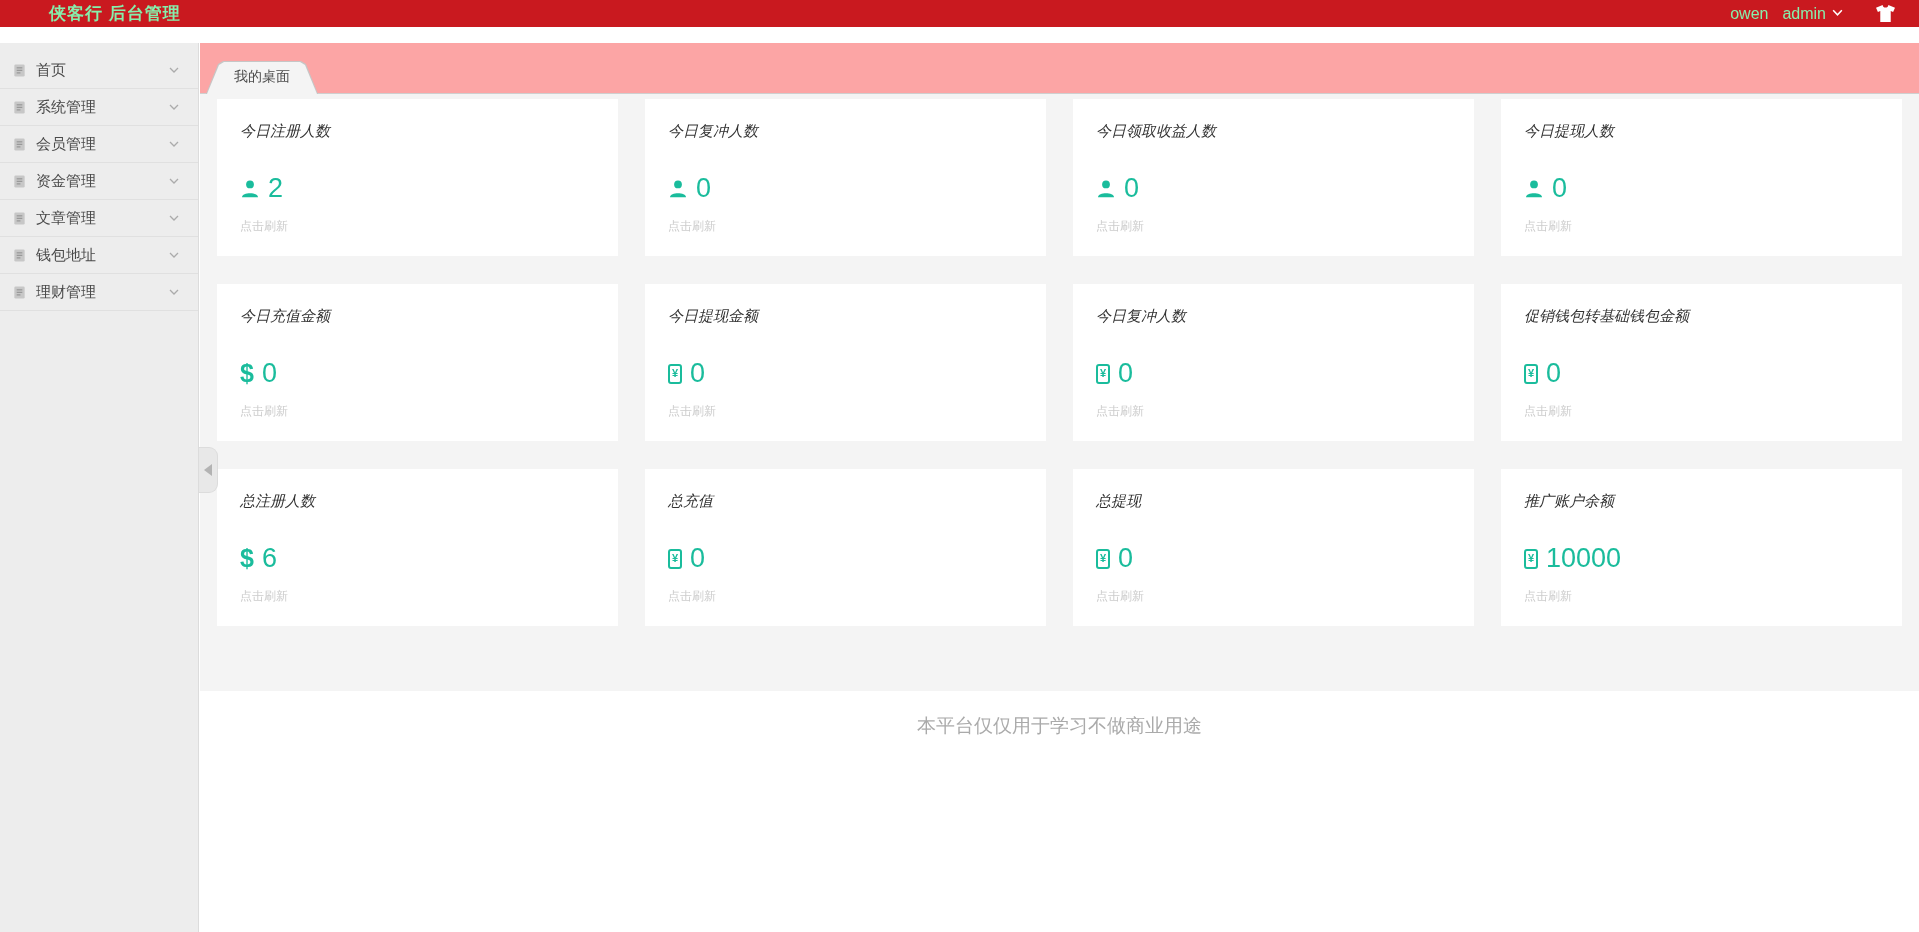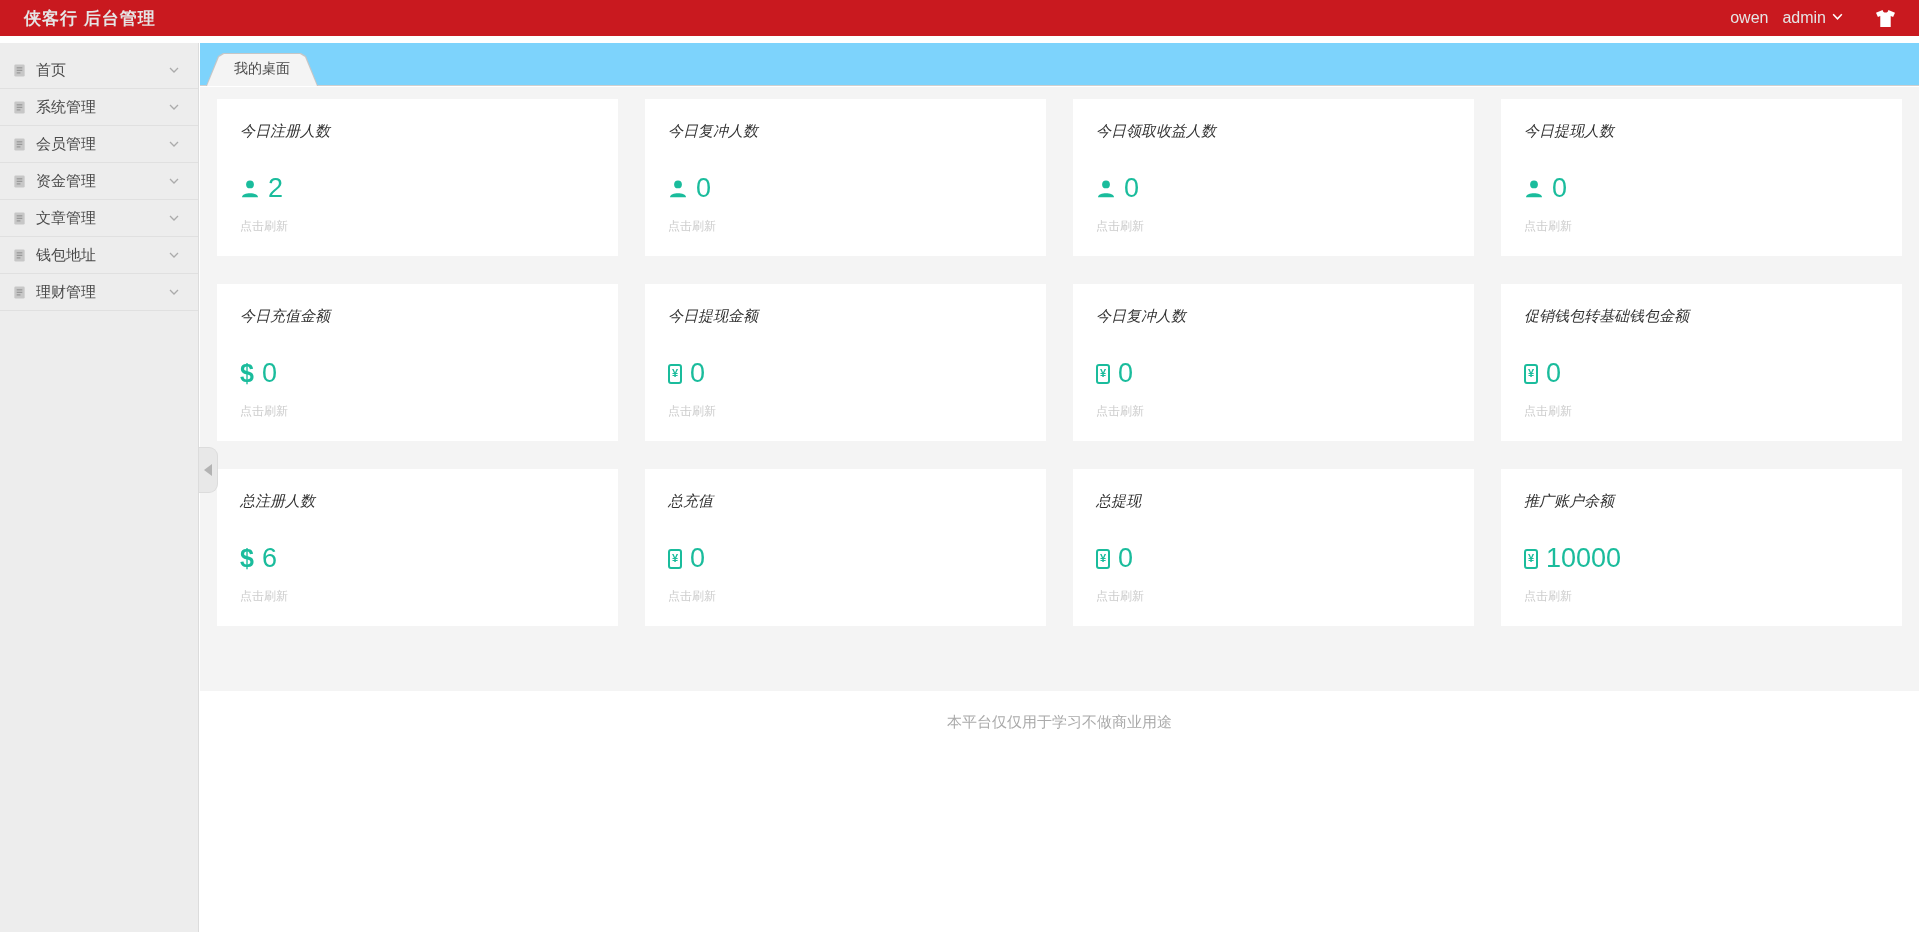--- a/index.html
+++ b/index.html
@@ -5,22 +5,22 @@
   :root{
     --accent-red:#c9191f;
     --teal:#1abc9c;
   }
   *{margin:0;padding:0;box-sizing:border-box;}
   html,body{background:#fff;}
   body{font-family:"Liberation Sans","DejaVu Sans",sans-serif;}
   .screen{position:relative;width:1919px;height:932px;overflow:hidden;background:#fff;}
 
   
-  .topbar{position:absolute;left:0;top:0;right:0;height:36px;background:var(--accent-red);
-          display:flex;align-items:center;color:#e5e5e5;z-index:5;}
+  .topbar{position:absolute;left:0;top:0;right:0;height:27px;background:var(--accent-red);
+          display:flex;align-items:center;color:#86efac;z-index:5;padding-left:25px;}
   .topbar-title{margin-left:24px;font-size:17px;font-weight:bold;letter-spacing:1px;}
   .topbar-right{margin-left:auto;display:flex;align-items:center;margin-right:22px;gap:14px;}
   .topbar-user{font-size:16px;cursor:pointer;}
   .topbar-role{font-size:16px;display:flex;align-items:center;gap:5px;cursor:pointer;}
   .skin-btn{margin-left:16px;display:flex;align-items:center;cursor:pointer;}
 
   
   .sidebar{position:absolute;left:0;top:43px;bottom:0;width:199px;background:#ededed;
            border-right:1px solid #dcdcdc;padding-top:9px;z-index:4;}
   .side-item{display:flex;align-items:center;height:37px;padding:0 18px 0 12px;gap:9px;
@@ -29,21 +29,21 @@
   .side-item .chev{margin-left:auto;display:flex;align-items:center;}
 
   .collapse-handle{position:absolute;left:199px;top:447px;width:19px;height:46px;
                    background:#e8e8e8;border:1px solid #dcdcdc;border-left:none;
                    border-radius:0 9px 9px 0;display:flex;align-items:center;justify-content:center;
                    z-index:6;cursor:pointer;}
   .collapse-tri{width:0;height:0;border-top:6px solid transparent;border-bottom:6px solid transparent;
                 border-right:8px solid #b3b3b3;}
 
   
-  .tabbar{position:absolute;left:200px;top:43px;right:0;height:43px;background:#7dd3fc;
+  .tabbar{position:absolute;left:200px;top:43px;right:0;height:51px;background:#fca5a5;
           border-bottom:1px solid #cfcfcf;z-index:3;}
   .tab{position:absolute;left:6px;bottom:-1px;width:112px;height:33px;cursor:pointer;}
   .tab-border{position:absolute;left:0;top:0;right:0;bottom:0;background:#c6c6c6;
               clip-path:polygon(0% 100%,12px 3px,17px 0,calc(100% - 17px) 0,calc(100% - 12px) 3px,100% 100%);}
   .tab-fill{position:absolute;left:1px;top:1px;right:1px;bottom:0;background:#f4f4f4;
             clip-path:polygon(0% 100%,12px 3px,17px 0,calc(100% - 17px) 0,calc(100% - 12px) 3px,100% 100%);}
   .tab-label{position:absolute;left:0;top:0;right:0;bottom:0;display:flex;align-items:center;
              justify-content:center;font-size:14px;color:#4c4c4c;padding-bottom:1px;}
 
   
@@ -58,21 +58,21 @@
   .card-refresh{position:absolute;left:23px;top:119px;font-size:12px;color:#ccc;cursor:pointer;}
 
   .stat-icon{display:flex;align-items:center;color:var(--teal);}
   .dollar-glyph{font-size:25px;font-weight:bold;color:var(--teal);line-height:1;}
   .bill-glyph{display:inline-flex;width:14px;height:20px;border:2px solid var(--teal);
               border-radius:3px;align-items:center;justify-content:center;
               font-size:11px;font-weight:bold;color:var(--teal);line-height:1;}
 
   
   .footer{position:absolute;left:200px;top:691px;right:0;bottom:0;background:#fff;}
-  .footer-note{margin-top:22px;text-align:center;font-size:15px;color:#aaa;}
+  .footer-note{margin-top:22px;text-align:center;font-size:19px;color:#aaa;}
 </style>
 </head>
 <body>
 
 <div class="screen">
 
   <div class="topbar">
     <div class="topbar-title">侠客行 后台管理</div>
     <div class="topbar-right">
       <span class="topbar-user">owen</span>

